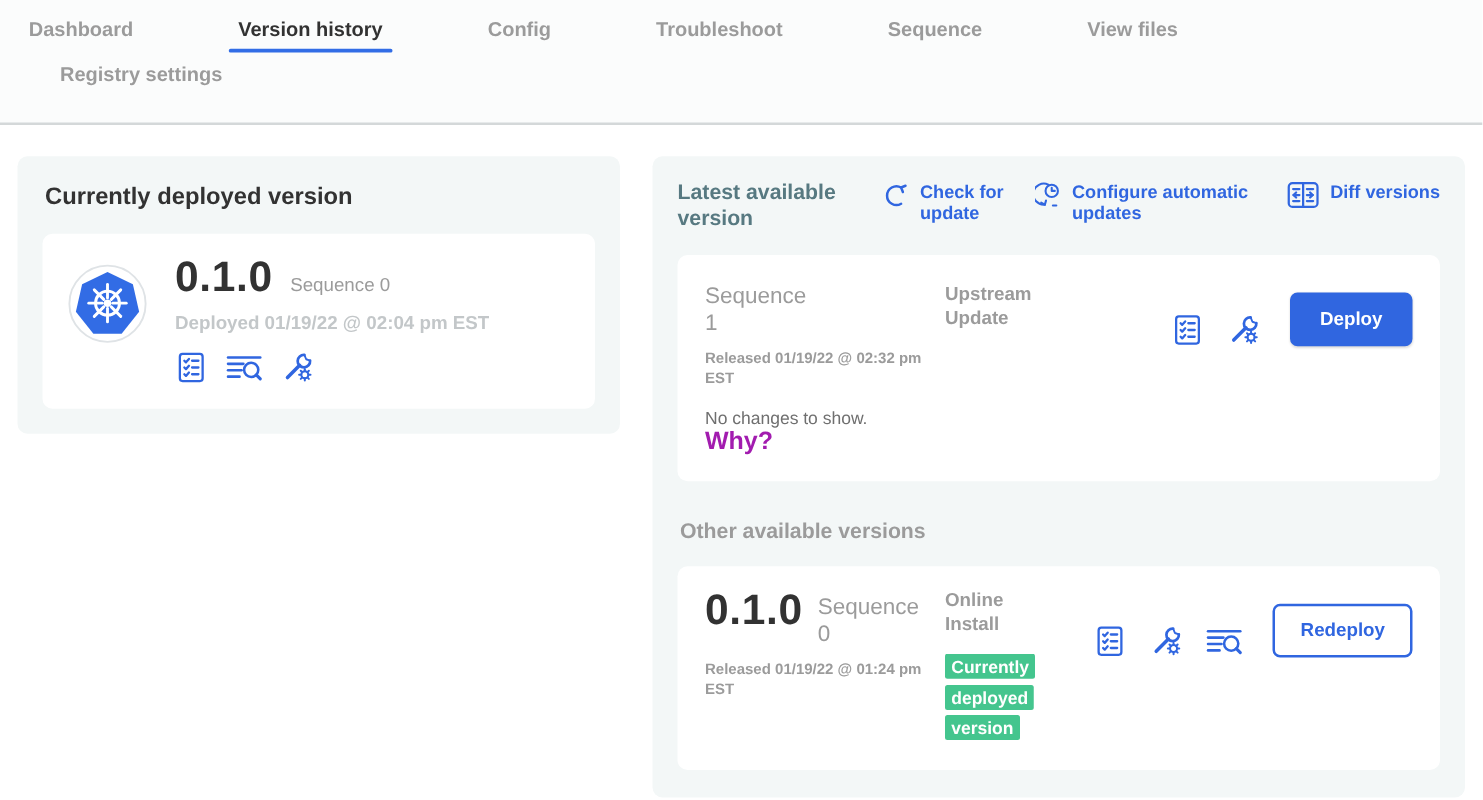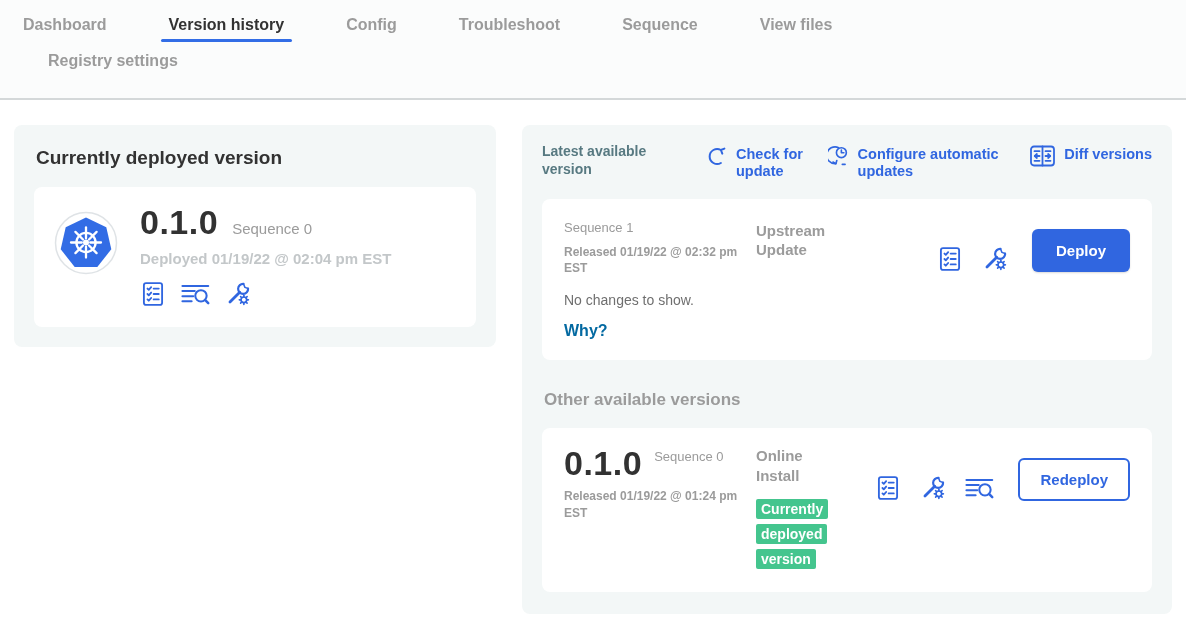--- a/index.html
+++ b/index.html
@@ -4,21 +4,21 @@
 <style>
   * { box-sizing: border-box; }
   html,body { margin:0; padding:0; }
   body {
     width:1186px; height:640px; background:#ffffff;
     font-family:"Liberation Sans","DejaVu Sans",sans-serif;
     color:#323232; overflow:hidden;
   }
   
   .nav { background:#fbfcfc; border-bottom:2px solid #d4d8d9; padding-top:16px; }
-  .nav-row1 { display:flex; gap:62px; padding-left:23px; }
+  .nav-row1 { display:flex; gap:84px; padding-left:23px; }
   .tab { font-size:16px; font-weight:600; color:#9b9b9b; padding-bottom:12px; position:relative; cursor:pointer; white-space:nowrap; }
   .tab.active { color:#323232; }
   .tab.active::after { content:""; position:absolute; left:-8px; right:-8px; bottom:4px; height:3px; background:#326de6; border-radius:2px; }
   .nav-row2 { padding:6px 0 16px 48px; }
   
   .main { display:flex; align-items:flex-start; gap:26px; padding:25px 14px 0 14px; }
   .left-card { width:482px; flex:none; background:#f3f7f7; border-radius:8px; padding:20px; }
   .left-card h1 { font-size:19px; font-weight:bold; margin:2px 0 18px 2px; color:#323232; }
   .deployed-box { background:#fff; border-radius:8px; padding:16px 20px 20px; display:flex; gap:22px; }
   .k8s-badge { width:64px; height:64px; flex:none; margin-top:8px; }
@@ -28,34 +28,34 @@
   .deployed-ts { color:#c3c7c9; font-weight:600; font-size:15px; margin-top:8px; }
   .icon-row { display:flex; gap:14px; margin-top:14px; align-items:center; }
   .icn { color:#3066e0; display:block; cursor:pointer; }
   .i26 { width:26px; height:26px; }
   .i28 { width:28px; height:26px; }
   .i30 { width:31px; height:25px; }
   .i22 { width:22px; height:22px; }
   
   .right-panel { flex:1; background:#f3f7f7; border-radius:8px; padding:18px 20px 22px; }
   .panel-head { display:flex; align-items:flex-start; margin-bottom:18px; }
-  .panel-title { width:138px; color:#577981; font-weight:bold; font-size:14px; line-height:1.25; margin-right:26px; flex:none; }
+  .panel-title { width:138px; color:#577981; font-weight:bold; font-size:17px; line-height:1.25; margin-right:26px; flex:none; }
   .head-links { display:flex; flex:1; justify-content:space-between; align-items:flex-start; padding-top:3px; }
   .head-link { display:flex; gap:8px; color:#3066e0; font-weight:bold; font-size:14.5px; line-height:1.2; cursor:pointer; align-items:flex-start; }
   .head-link .icn { flex:none; margin-top:-1px; }
   .w82 { width:82px; }
   .w162 { width:162px; }
   .vcard { background:#fff; border-radius:8px; padding:18px 22px 20px; display:flex; }
   .vc-col1 { width:192px; flex:none; }
   .vc-version-line { display:flex; gap:12px; }
   .vc-big { font-size:34px; font-weight:bold; letter-spacing:.5px; line-height:1; color:#323232; }
-  .vc-seq { width:74px; color:#9b9b9b; font-size:13px; font-weight:500; line-height:1.25; padding-top:3px; }
+  .vc-seq { width:74px; color:#9b9b9b; font-size:18px; font-weight:500; line-height:1.25; padding-top:3px; }
   .vc-released { color:#9b9b9b; font-weight:bold; font-size:12px; line-height:1.35; margin-top:8px; width:188px; }
   .vc-note { color:#6f6f6f; font-size:14px; margin-top:16px; }
-  .vc-why { color:#0369a1; font-weight:bold; font-size:16px; margin-top:14px; cursor:pointer; }
+  .vc-why { color:#a21caf; font-weight:bold; font-size:20px; cursor:pointer; }
   .vc-col2 { flex:1; padding-top:4px; }
   .vc-source { color:#9b9b9b; font-weight:bold; font-size:15px; line-height:1.3; width:92px; }
   .badge-wrap { margin-top:12px; width:82px; line-height:1.55; }
   .badge { display:inline; background:#44c58e; color:#fff; font-weight:bold; font-size:14px; padding:2px 5px; border-radius:2px; box-decoration-break:clone; -webkit-box-decoration-break:clone; }
   .vc-col3 { flex:none; display:flex; align-items:flex-end; gap:17px; align-self:flex-start; margin-top:12px; }
   .btn { border-radius:6px; font-weight:bold; font-size:15px; font-family:inherit; cursor:pointer; margin-left:6px; }
   .btn-primary { background:#3066e0; color:#fff; border:none; padding:13px 24px; box-shadow:0 1px 2px rgba(0,0,0,.15); }
   .btn-outline { background:#fff; color:#3066e0; border:2px solid #3066e0; padding:11px 20px; }
   .other-title { color:#9b9b9b; font-weight:bold; font-size:17px; margin:30px 0 18px 2px; }
 </style>

